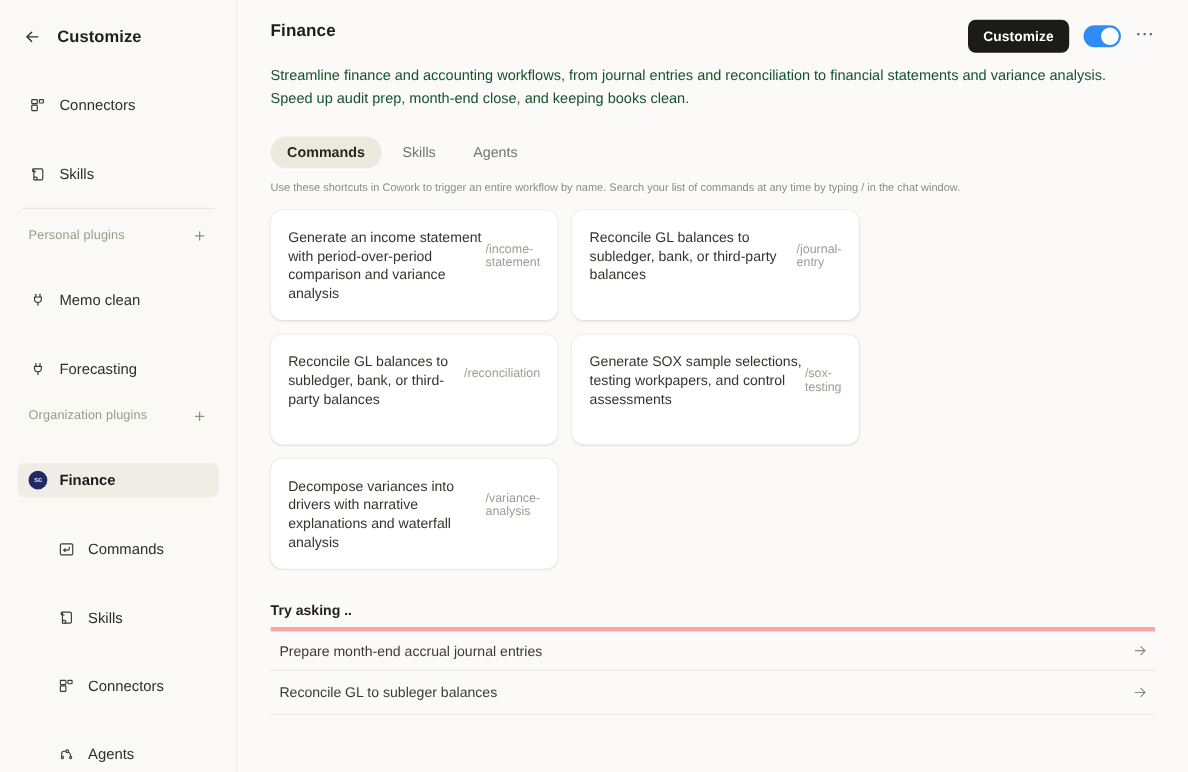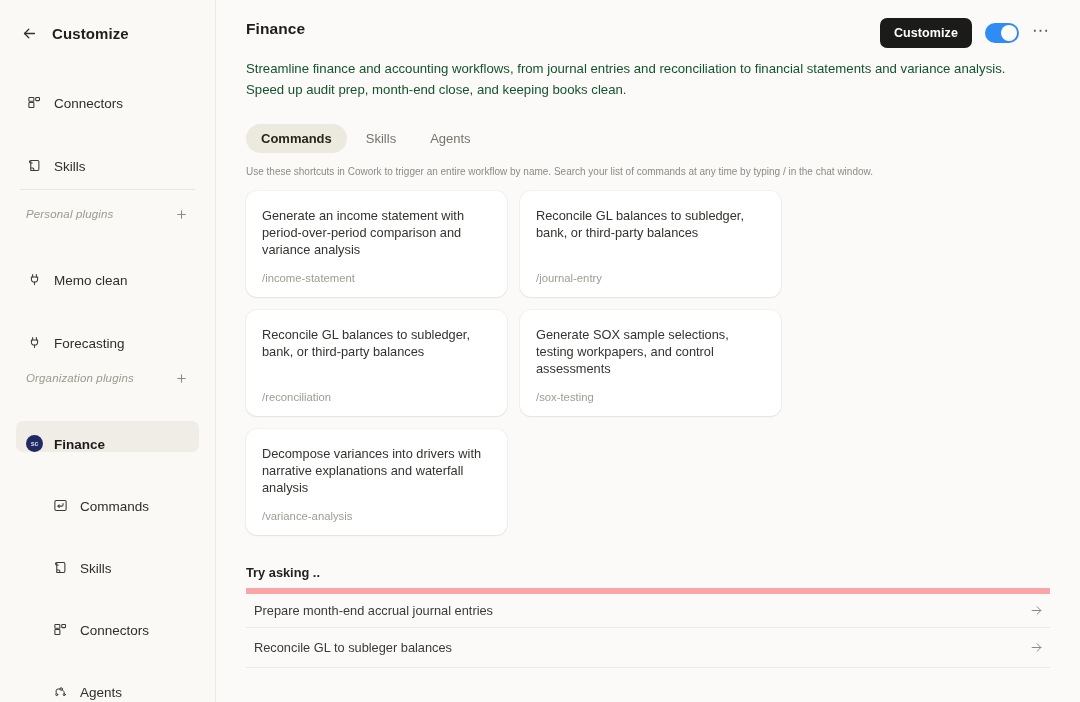--- a/index.html
+++ b/index.html
@@ -19,32 +19,32 @@
     border-right: 1px solid #eceae5;
     padding: 0 16px;
     position: relative;
   }
   .sb-header { display: flex; align-items: center; gap: 14px; height: 30px; margin-top: 18px; padding-left: 4px; }
   .back-arrow { width: 18px; height: 18px; display: flex; align-items: center; justify-content: center; cursor: pointer; color: #30302e; }
   .sb-title { font-size: 15px; font-weight: 700; color: #1f1f1d; letter-spacing: .1px; }
 
   .sb-list { margin-top: 18px; }
   .sb-item {
-    display: flex; align-items: flex-end; gap: 11px;
+    display: flex; align-items: center; gap: 11px;
     height: 31px; padding: 0 10px; border-radius: 7px;
     font-size: 13.5px; color: #2e2e2b; cursor: pointer; margin-top: 32px;
   }
   .sb-item.selected { background: #efede6; font-weight: 700; color: #1d1d1b; }
   .sb-item .ic { width: 17px; height: 17px; flex: 0 0 17px; display: flex; align-items: center; justify-content: center; color: #3a3a36; }
 
   .sb-divider { height: 1px; background: #e8e6e0; margin: 15px 4px 13px 4px; }
 
   .sb-group-head {
     display: flex; align-items: center; justify-content: space-between;
-    padding: 0 10px; height: 22px; margin-bottom: 5px; font-style: italic;
+    padding: 0 10px; height: 22px; margin-bottom: 5px;
   }
   .sb-group-label { font-size: 11.5px; color: #9b998f; letter-spacing: .15px; }
   .plus-btn { width: 16px; height: 16px; display: flex; align-items: center; justify-content: center; color: #8d8b82; cursor: pointer; font-size: 17px; line-height: 1; }
 
   .sb-sub { padding-left: 26px; }
   .sb-sub .sb-item { height: 30px; gap: 11px; font-size: 13.5px; }
 
   .avatar {
     width: 17px; height: 17px; border-radius: 50%;
     background: #1f2a63; color: #cfd4ea;
@@ -79,33 +79,33 @@
   .tab.active { background: #eceadf; color: #26261f; font-weight: 700; }
 
   .hint { font-size: 10px; color: #8d8b83; margin-top: 13px; }
 
   .cards { display: flex; flex-wrap: wrap; gap: 13px; margin-top: 14px; }
   .card {
     width: 261px; min-height: 100px;
     background: #fff; border-radius: 11px;
     box-shadow: 0 1px 2px rgba(30,28,22,.07), 0 0 0 1px rgba(40,38,30,.035);
     padding: 16px 16px 13px 16px;
-    display: flex; flex-direction: column; justify-content: space-between;
+    display: flex; flex-direction: row; justify-content: space-between;
     cursor: pointer;
   }
   .card-title { font-size: 12.8px; line-height: 17px; color: #33332f; }
   .card-slug { font-size: 11.3px; color: #9e9c93; margin-top: 14px; }
 
   .try-head { font-size: 12.8px; font-weight: 700; color: #22221f; margin-top: 30px; }
   .try-list { margin-top: 8px; }
   .try-row {
     display: flex; align-items: center; justify-content: space-between;
     height: 40px; border-bottom: 1px solid #eceae4; cursor: pointer;
   }
-  .try-row:first-child { border-top: 6px solid #fca5a5; }
+  .try-row:first-child { border-top: 4px solid #fca5a5; }
   .try-text { font-size: 12.8px; color: #3a3a36; padding-left: 8px; }
   .arrow-r { color: #8b8980; font-size: 14px; padding-right: 6px; display: flex; align-items: center; }
 </style>
 </head>
 <body>
 
 <div class="app">
 
   <aside class="sidebar">
 

